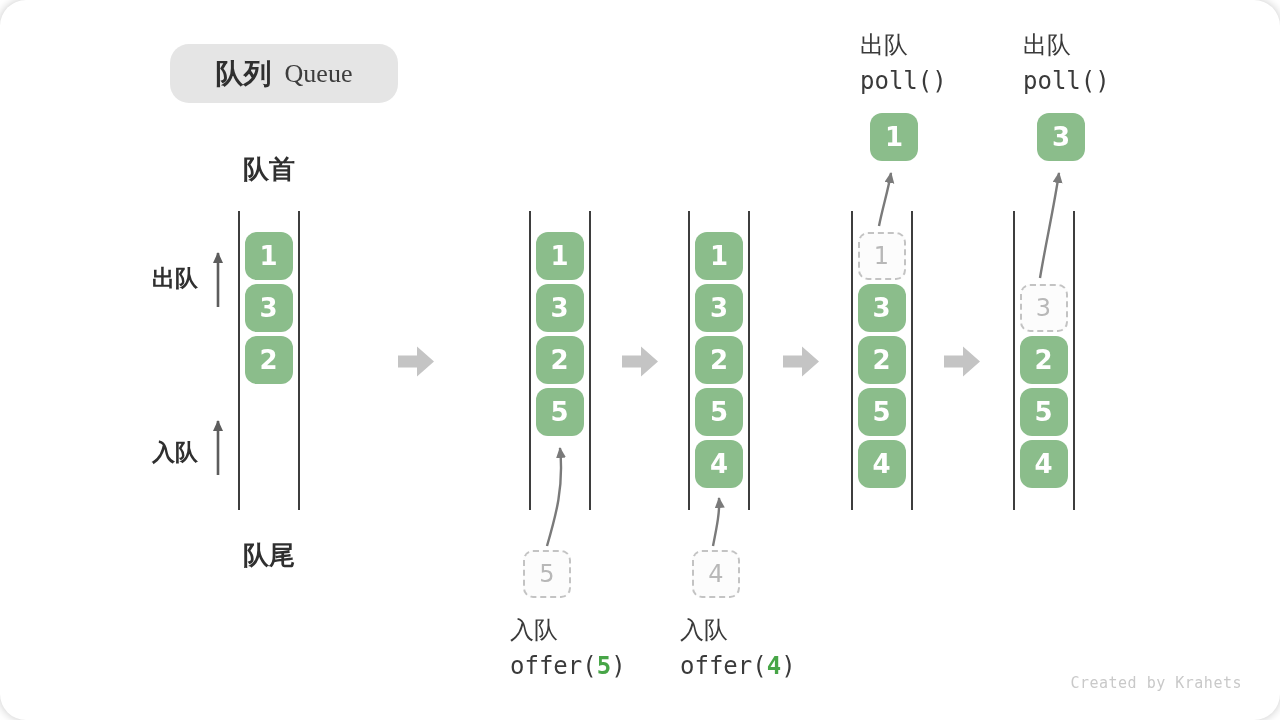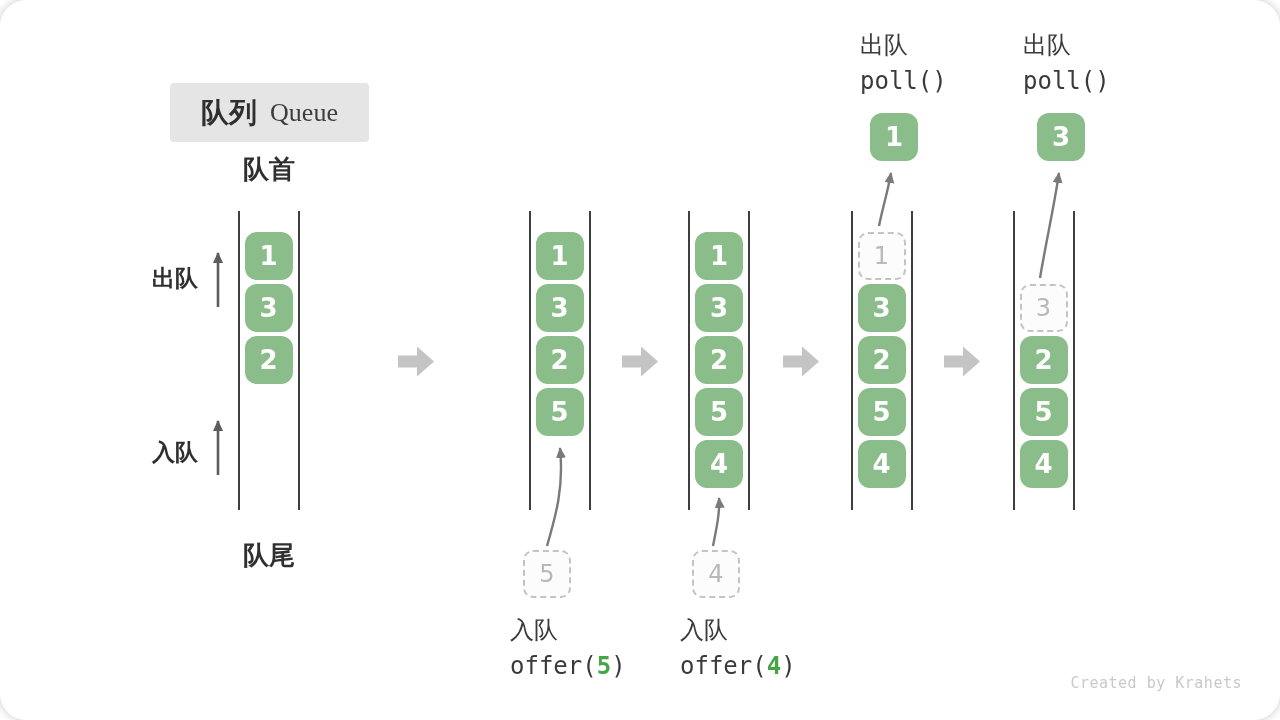--- a/index.html
+++ b/index.html
@@ -2,23 +2,23 @@
 <html><head>
 <meta charset="utf-8">
 <style>
   html,body{margin:0;padding:0;background:#fff;}
   .canvas{
     position:relative;width:1280px;height:720px;background:#ffffff;
     border-radius:26px;box-shadow:0 0 10px rgba(0,0,0,.22);
     font-family:"Liberation Sans","DejaVu Sans",sans-serif;overflow:hidden;
   }
   .title-box{
-    position:absolute;left:170px;top:44px;width:199px;height:59px;
-    background:var(--title-bg);border-radius:4px;
-    display:flex;align-items:center;justify-content:center;gap:13px;z-index:2;margin-top:39px;
+    position:absolute;left:170px;top:44px;width:228px;height:59px;
+    background:var(--title-bg);border-radius:19px;
+    display:flex;align-items:center;justify-content:center;gap:13px;z-index:2;
   }
   .title-zh{font-size:28px;font-weight:bold;color:var(--text-dark);}
   .title-en{font-size:26px;font-family:Liberation Serif, serif;color:#3d3d3d;}
   .side-label{position:absolute;font-size:23px;font-weight:bold;color:var(--text-dark);z-index:2;}
   .col-label{position:absolute;width:124px;text-align:center;font-size:26px;font-weight:bold;color:var(--text-dark);z-index:2;}
   .queue{position:absolute;top:211px;width:62px;height:299px;z-index:1;}
   .vline{position:absolute;top:0;width:2px;height:299px;background:var(--line);}
   .vline.l{left:0;} .vline.r{left:60px;}
   .cell{
     position:absolute;width:48px;height:48px;border-radius:12px;box-sizing:border-box;

